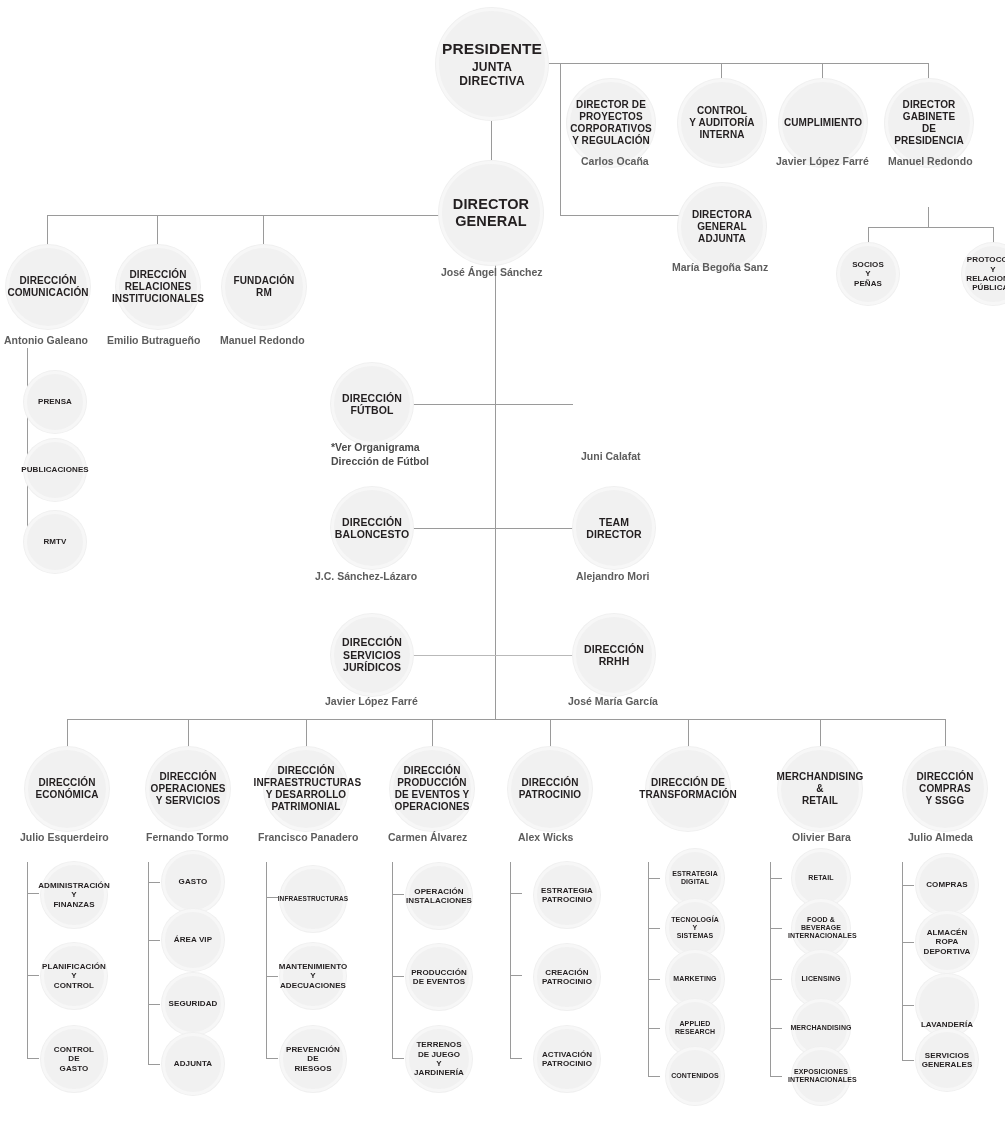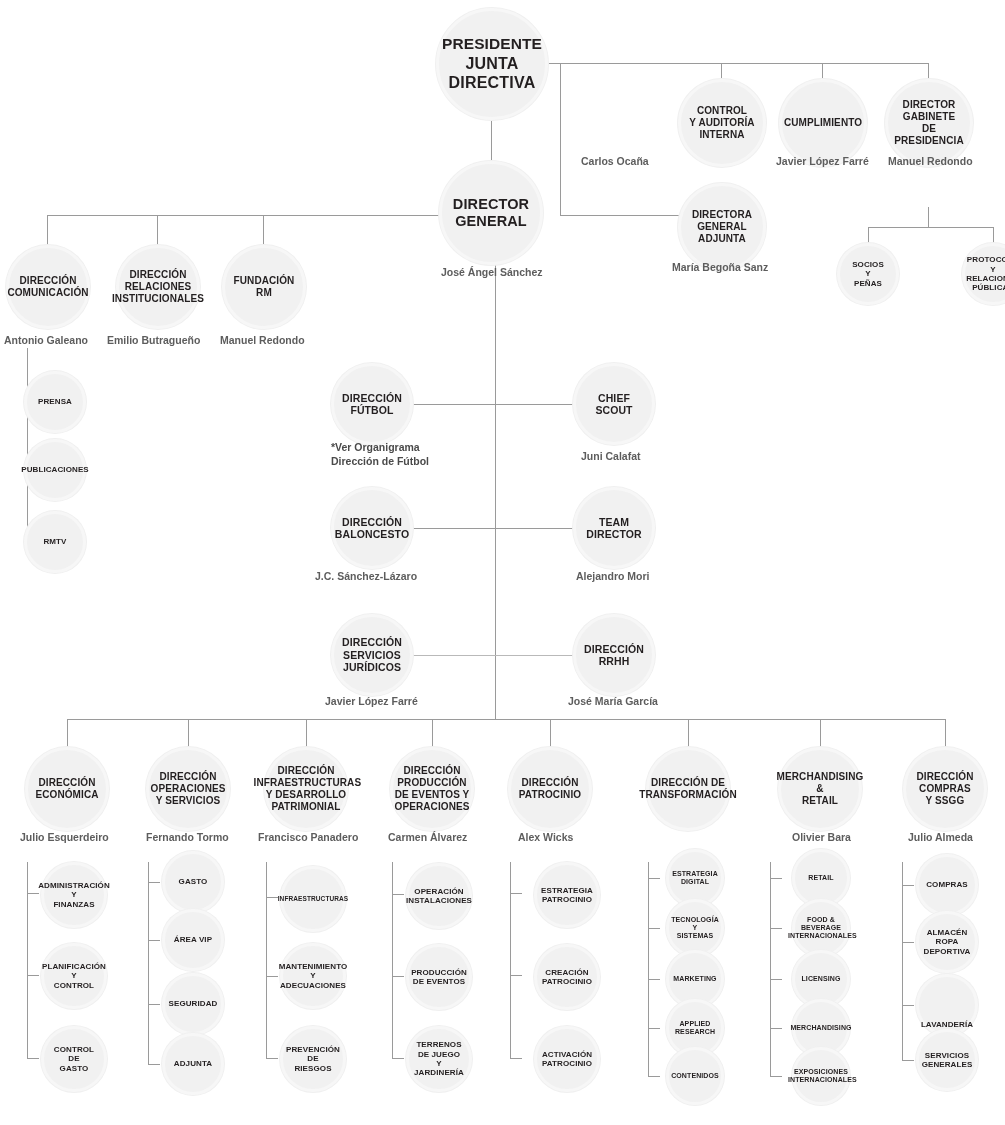--- a/index.html
+++ b/index.html
@@ -36,21 +36,21 @@
     color: #231f20;
     font-weight: bold;
     line-height: 1.18;
     letter-spacing: .1px;
     padding: 4px;
   }
   .node span { display:block; }
 
   
   .n-pres    { width:112px; height:112px; font-size:15.5px; }
-  .n-pres .sub { font-size:16px; margin-top:2px; letter-spacing:.2px; }
+  .n-pres .sub { font-size:12px; margin-top:2px; letter-spacing:.2px; }
   .n-dg      { width:104px; height:104px; font-size:14.5px; }
   .n-lvl2    { width:88px;  height:88px;  font-size:10px; }
   .n-dir     { width:84px;  height:84px;  font-size:10px; }
   .n-mid     { width:82px;  height:82px;  font-size:10.5px; }
   .n-small   { width:62px;  height:62px;  font-size:8px; }
   .n-sub     { width:62px;  height:62px;  font-size:8px; }
   .n-subwide { width:66px;  height:66px;  font-size:8px; }
   .n-tiny    { width:58px;  height:58px;  font-size:7px; }
 
   
@@ -159,20 +159,23 @@
   <div class="ln h" style="left:902px; top:1005px; width:12px;"></div>
   <div class="ln h" style="left:902px; top:1060px; width:12px;"></div>
 
   <div class="node n-pres" style="left:436px; top:8px;">
     <div class="txt">
       <span>PRESIDENTE</span>
       <span class="sub">JUNTA DIRECTIVA</span>
     </div>
   </div>
 
+  <div class="node n-lvl2 wide" style="left:567px; top:79px;">
+    <span class="txt">DIRECTOR DE<br>PROYECTOS<br>CORPORATIVOS<br>Y REGULACIÓN</span>
+  </div>
   <div class="cap" style="left:581px; top:155px;">Carlos Ocaña</div>
 
   <div class="node n-lvl2" style="left:678px; top:79px;">
     <span class="txt">CONTROL<br>Y AUDITORÍA<br>INTERNA</span>
   </div>
 
   <div class="node n-lvl2 wide" style="left:779px; top:79px;">
     <span class="txt">CUMPLIMIENTO</span>
   </div>
   <div class="cap" style="left:776px; top:155px;">Javier López Farré</div>
@@ -222,23 +225,20 @@
   </div>
   <div class="node n-sub" style="left:24px; top:511px;">
     <span class="txt">RMTV</span>
   </div>
 
   <div class="node n-mid" style="left:331px; top:363px;">
     <span class="txt">DIRECCIÓN<br>FÚTBOL</span>
   </div>
   <div class="cap note" style="left:331px; top:441px;">*Ver Organigrama<br>Dirección de Fútbol</div>
 
-  <div class="node n-mid" style="left:573px; top:363px;">
-    <span class="txt">CHIEF<br>SCOUT</span>
-  </div>
   <div class="cap" style="left:581px; top:450px;">Juni Calafat</div>
 
   <div class="node n-mid" style="left:331px; top:487px;">
     <span class="txt">DIRECCIÓN<br>BALONCESTO</span>
   </div>
   <div class="cap" style="left:315px; top:570px;">J.C. Sánchez-Lázaro</div>
 
   <div class="node n-mid" style="left:573px; top:487px;">
     <span class="txt">TEAM<br>DIRECTOR</span>
   </div>

